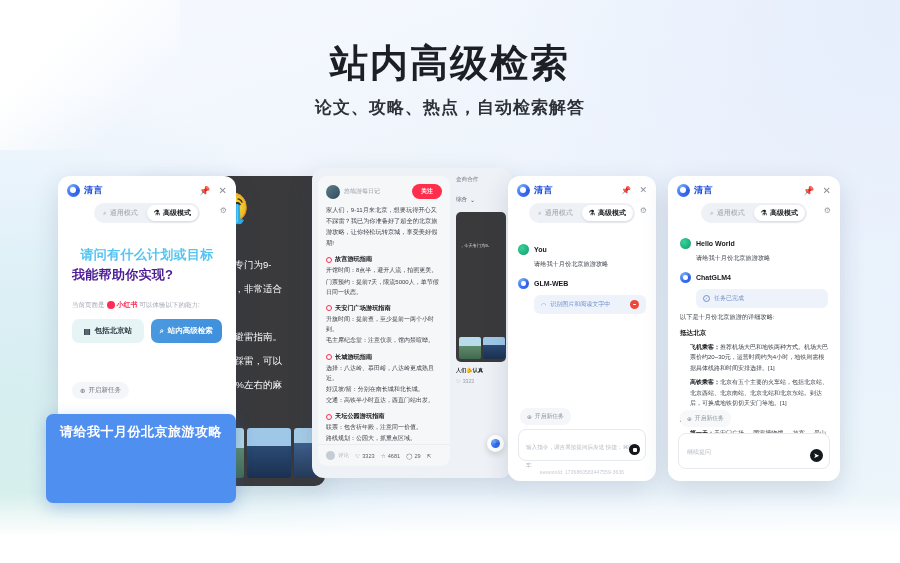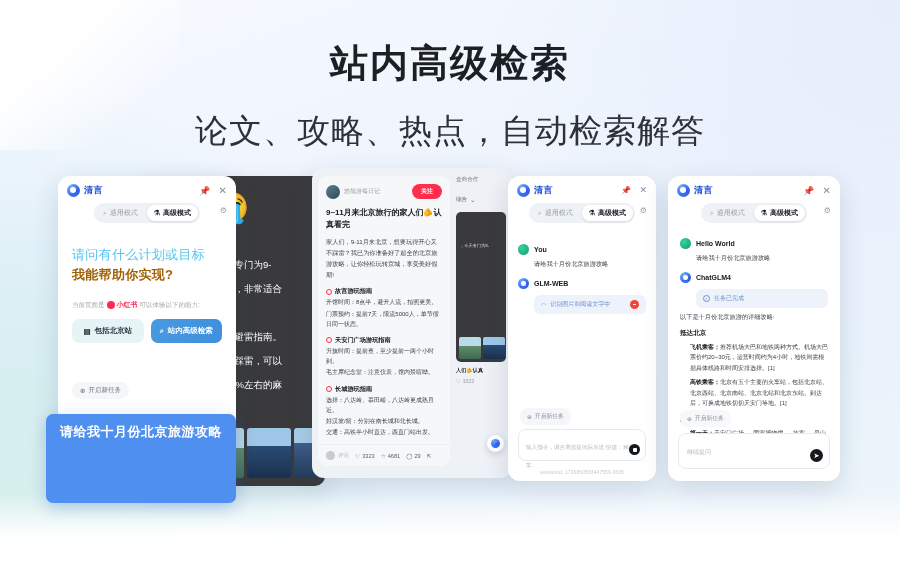--- a/index.html
+++ b/index.html
@@ -26,21 +26,21 @@
     position:absolute; left:0; right:0; bottom:0; height:70px;
     background:linear-gradient(to bottom, rgba(255,255,255,0) 0%, #ffffff 62%);
   }
   
   .header { position:absolute; left:0; right:0; top:40px; text-align:center; }
   .title {
     font-size:38px; font-weight:bold; color:#1c1f23; letter-spacing:2px;
     line-height:1.25;
   }
   .subtitle {
-    margin-top:21px; font-size:33px; color:#2e3238; letter-spacing:1px;
+    margin-top:8px; font-size:17px; color:#2e3238; letter-spacing:1px;font-weight:bold;
   }
   
   .stage { position:absolute; left:0; top:168px; width:900px; height:325px; }
 
   .panel {
     position:absolute; background:#ffffff; border-radius:12px;
     box-shadow:0 8px 26px rgba(40,60,100,.16);
     overflow:hidden;
   }
   
@@ -70,22 +70,22 @@
     display:flex; align-items:center; gap:3px; font-size:7px; color:#9aa0aa;
     padding:3px 7px; border-radius:9px; white-space:nowrap;
   }
   .seg-item.active { background:#ffffff; color:#1a1d21; font-weight:bold;
     box-shadow:0 1px 3px rgba(0,0,0,.10); }
   .gear { position:absolute; right:9px; top:5px; color:#9aa0aa; }
 
   
   #panel1 { left:58px; top:8px; width:178px; height:265px; }
   .p1-body { padding:16px 14px 0 14px; }
-  .p1-q1 { font-size:13px; font-weight:normal; color:#54c4f0; line-height:1.5; letter-spacing:.3px;}
-  .p1-q2 { font-size:13px; font-weight:bold; color:#a16207; line-height:1.5; letter-spacing:.3px;}
+  .p1-q1 { font-size:13px; font-weight:bold; color:#54c4f0; line-height:1.5; letter-spacing:.3px;text-align:center;}
+  .p1-q2 { font-size:13px; font-weight:bold; color:#4c1d95; line-height:1.5; letter-spacing:.3px;}
   .p1-note { margin-top:16px; font-size:6.5px; color:#a2a8b2; display:flex; align-items:center; gap:2px; flex-wrap:wrap;}
   .xhs-chip { display:inline-flex; align-items:center; gap:2px; }
   .xhs-dot { width:8px;height:8px;border-radius:50%; background:#fe2c55; }
   .xhs-name { color:#fe2c55; font-weight:bold; font-size:7px;}
   .p1-btns { display:flex; gap:7px; margin-top:9px; }
   .btn-soft {
     flex:1; display:flex; align-items:center; justify-content:center; gap:4px;
     background:#e6f4f6; color:#2c3b44; border-radius:7px; padding:7px 2px;
     font-size:7.5px; font-weight:bold;
   }
@@ -279,21 +279,20 @@
 
   <div class="panel" id="panel2">
     <div class="p2-card">
       <div class="p2-author">
         <div class="p2-author-l">
           <div class="avatar-img"></div>
           <span class="p2-author-name">悠哉游每日记</span>
         </div>
         <div class="btn-follow">关注</div>
       </div>
-      <div class="p2-title">9~11月来北京旅行的家人们🫵认真看完</div>
       <div class="p2-para">家人们，9-11月来北京，想要玩得开心又不踩雷？我已为你准备好了超全的北京旅游攻略，让你轻松玩转京城，享受美好假期!</div>
 
       <div class="p2-sec">
         <div class="p2-sec-h">
             <span class="ring"></span>
           <span>故宫游玩指南</span>
           </div>
         <div class="p2-sec-l">开馆时间：8点半，避开人流，拍照更美。</div>
         <div class="p2-sec-l">门票预约：提前7天，限流5000人，单节假日同一状态。</div>
       </div>

